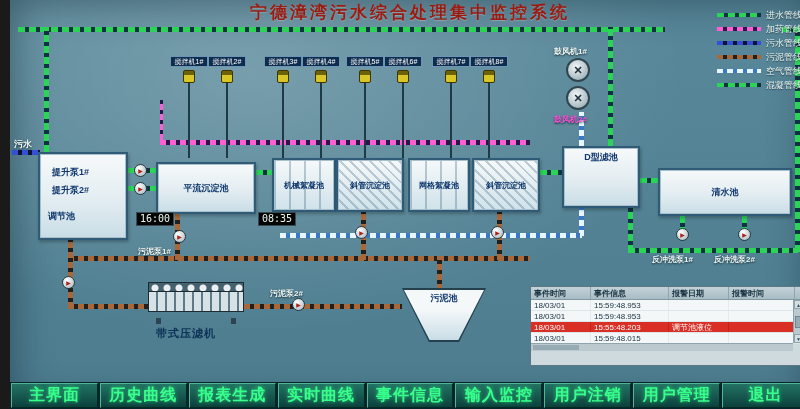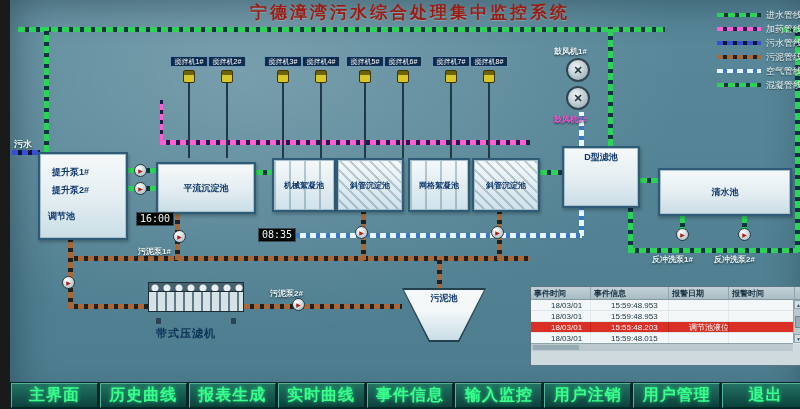--- a/index.html
+++ b/index.html
@@ -81,21 +81,21 @@
     background:linear-gradient(#f4f8f9 0 40%,#c9dde6); clip-path:polygon(0 0,100% 0,68% 100%,32% 100%); }
   .traplabel{ position:absolute; left:392px; top:292px; width:84px; text-align:center;
     font-size:9px; font-weight:bold; color:#10386e; }
 
   .alarm{ position:absolute; left:520px; top:286px; width:274px; height:80px; background:#cfdade;
     border:1px solid #5d7683; font-size:8px; color:#16303f; }
   .ahead{ display:flex; height:13px; background:linear-gradient(#c3d2d8,#a9bcc4); border-bottom:1px solid #8098a2; }
   .ahead>div{ border-right:1px solid #8fa5ae; display:flex; align-items:center; padding-left:3px; font-weight:bold; }
   .acol1{ width:60px } .acol2{ width:78px } .acol3{ width:60px } .acol4{ width:66px }
   .arow{ display:flex; height:11px; background:#f4f7f8; border-bottom:1px solid #dde6e9; cursor:pointer; }
-  .arow>div{ border-right:1px solid #e2eaec; padding-left:20px; white-space:nowrap; overflow:hidden;
+  .arow>div{ border-right:1px solid #e2eaec; padding-left:3px; white-space:nowrap; overflow:hidden;
     display:flex; align-items:center; }
   .arow.red{ background:#d92f25; color:#ffffff; }
   .arow.red>div{ border-right-color:#c02318; }
   .vscroll{ position:absolute; top:13px; right:0; width:10px; bottom:22px; background:#bcc9cf;
     border-left:1px solid #8fa5ae; display:flex; flex-direction:column; justify-content:space-between; align-items:center; }
   .sbtn{ width:10px; height:9px; background:#d5dfe3; border:1px solid #8fa5ae; font-size:5px;
     display:flex; align-items:center; justify-content:center; color:#33505e; cursor:pointer; }
   .sbtn.up::after{ content:"▲"; } .sbtn.down::after{ content:"▼"; }
   .sthumb{ width:8px; height:12px; background:#97abb4; border:1px solid #6d8793; cursor:pointer; }
   .hscroll{ position:absolute; left:0; bottom:14px; right:10px; height:8px; background:#bcc9cf; border-top:1px solid #8fa5ae; }
@@ -199,21 +199,21 @@
 
   <div class="press">
     <div class="rollers"></div>
     <div class="pbody"></div>
     <div class="pleg" style="left:8px"></div>
     <div class="pleg" style="right:8px"></div>
   </div>
   <div class="presslabel">带式压滤机</div>
 
   <div class="timer" style="left:126px;top:212px">16:00</div>
-  <div class="timer" style="left:248px;top:228px">08:35</div>
+  <div class="timer" style="left:248px;top:212px">08:35</div>
 
   <div class="mixerlabel" style="left:160px;top:56px">搅拌机1#</div>
   <div class="mixerlabel" style="left:198px;top:56px">搅拌机2#</div>
   <div class="mixerlabel" style="left:254px;top:56px">搅拌机3#</div>
   <div class="mixerlabel" style="left:292px;top:56px">搅拌机4#</div>
   <div class="mixerlabel" style="left:336px;top:56px">搅拌机5#</div>
   <div class="mixerlabel" style="left:374px;top:56px">搅拌机6#</div>
   <div class="mixerlabel" style="left:422px;top:56px">搅拌机7#</div>
   <div class="mixerlabel" style="left:460px;top:56px">搅拌机8#</div>
 

